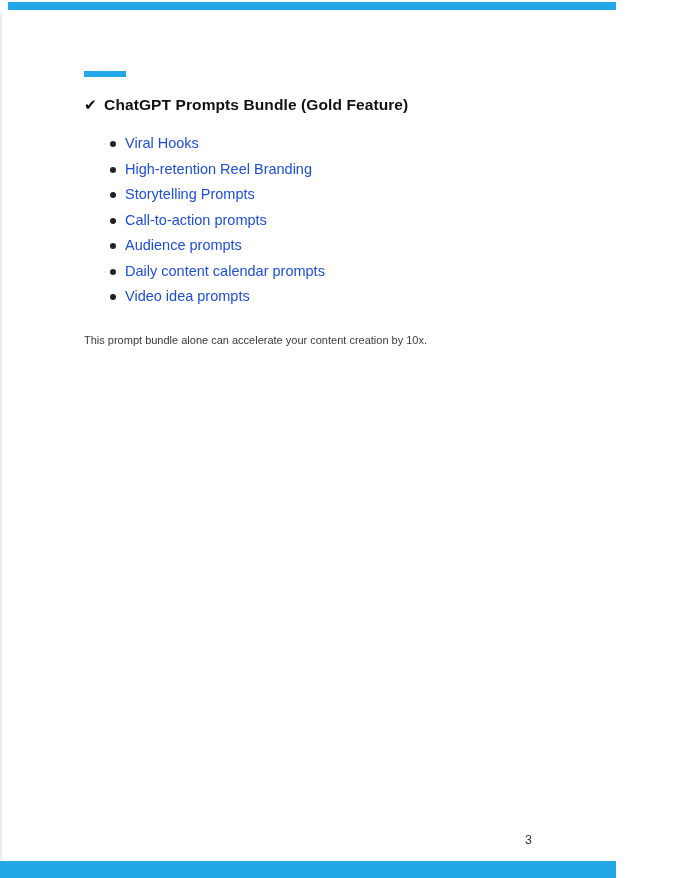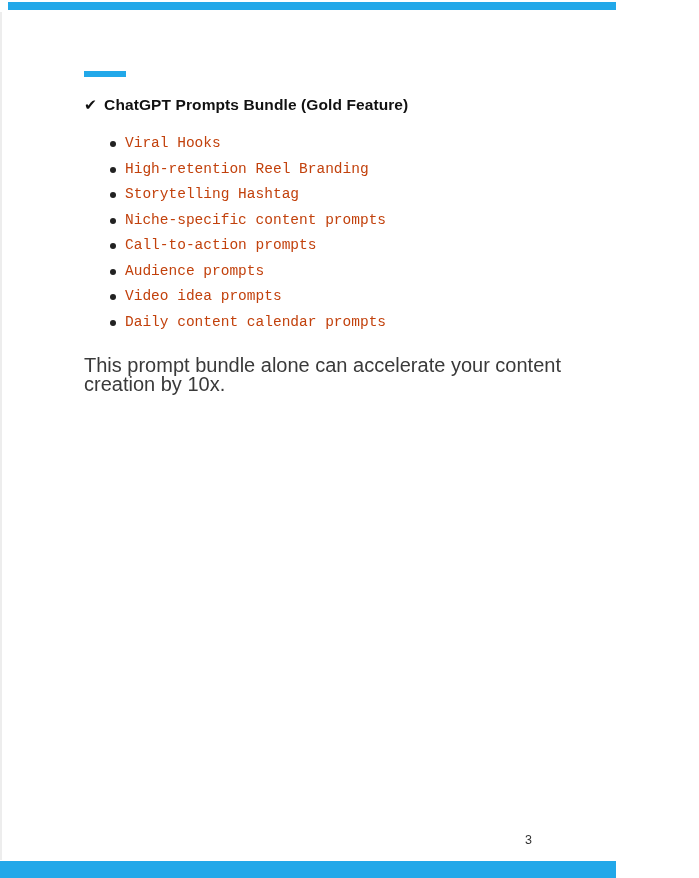--- a/index.html
+++ b/index.html
@@ -67,35 +67,34 @@
   }
   ul.bullet-list {
     margin: 17px 0 0 0;
     padding: 0 0 0 41px;
     list-style: none;
   }
   ul.bullet-list li {
     position: relative;
     font-size: 14.5px;
     line-height: 25.5px;
-    color: #c2410c;
-    font-family: Liberation Mono, monospace;
+    color: #1d4ed8;
   }
   ul.bullet-list li::before {
     content: "";
     position: absolute;
     left: -15px;
     top: 10px;
     width: 6px; height: 6px;
     border-radius: 50%;
     background: #222222;
   }
   p.closing {
     margin: 21px 0 0 0;
-    font-size: 20px;
+    font-size: 11px;
     line-height: 19px;
     color: #3a3a3a;
   }
   .page-number {
     position: absolute;
     top: 833px;
     right: 84px;
     font-size: 12.5px;
     color: #333333;
   }
@@ -111,26 +110,25 @@
     <div class="accent-dash"></div>
 
     <h1 class="heading">
       <span class="check">✔</span><span>ChatGPT Prompts Bundle (Gold Feature)</span>
     </h1>
 
 
     <ul class="bullet-list">
         <li>Viral Hooks</li>
         <li>High-retention Reel Branding</li>
-        <li>Storytelling Hashtag</li>
-        <li>Niche-specific content prompts</li>
+        <li>Storytelling Prompts</li>
         <li>Call-to-action prompts</li>
         <li>Audience prompts</li>
+        <li>Daily content calendar prompts</li>
         <li>Video idea prompts</li>
-        <li>Daily content calendar prompts</li>
       </ul>
 
     <p class="closing">This prompt bundle alone can accelerate your content creation by 10x.</p>
   </div>
 
   <div class="page-number">3</div>
   <div class="bottom-bar"></div>
 </div>
 
 </body></html>

